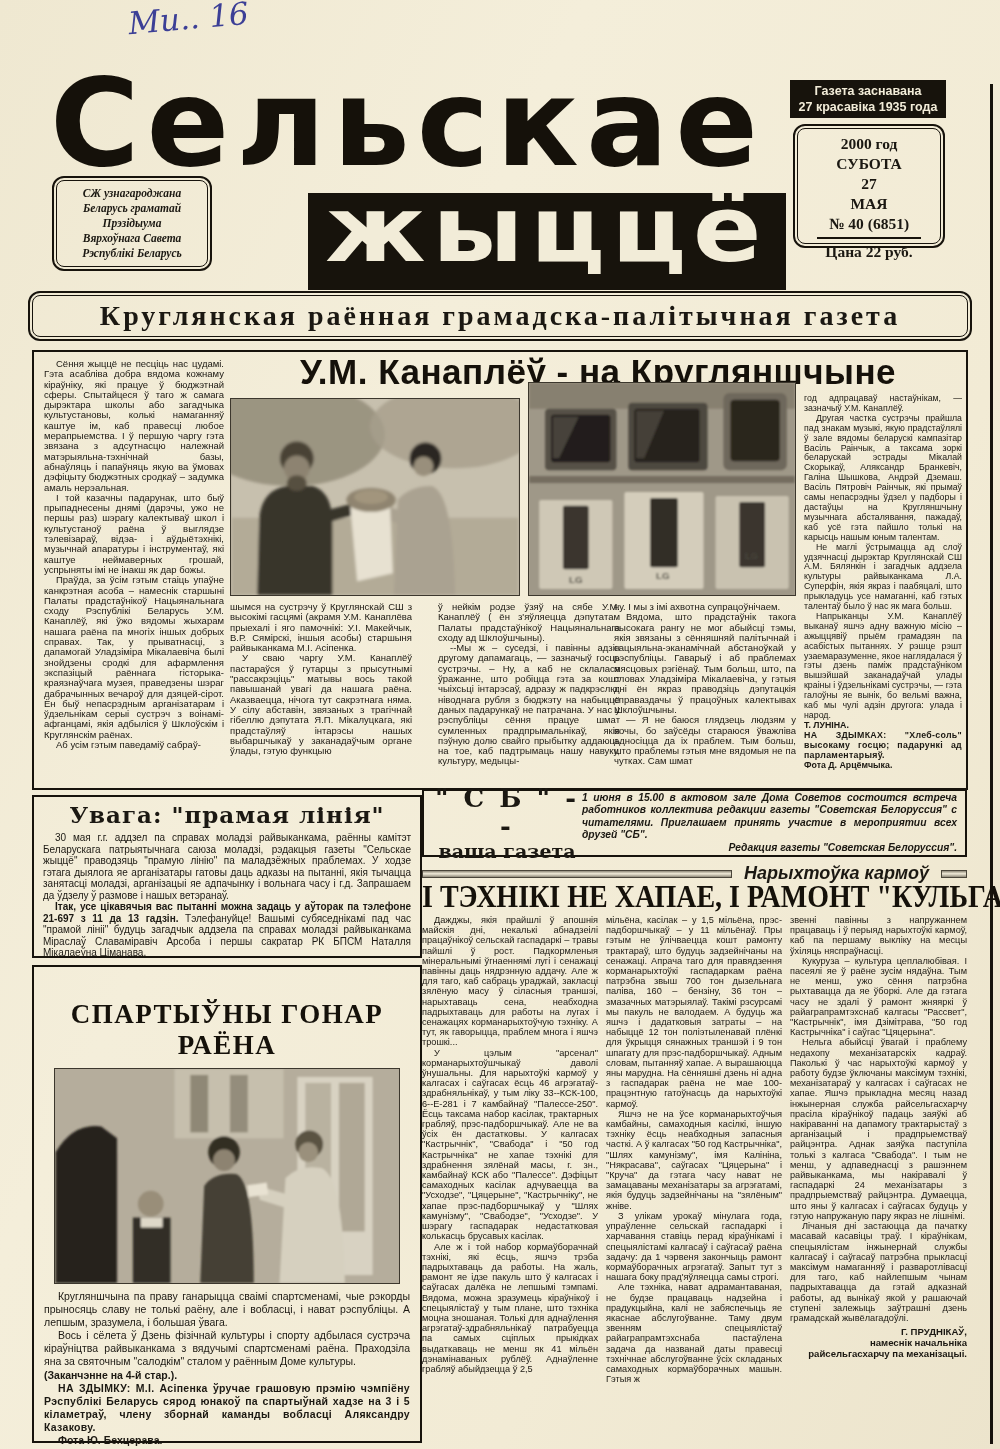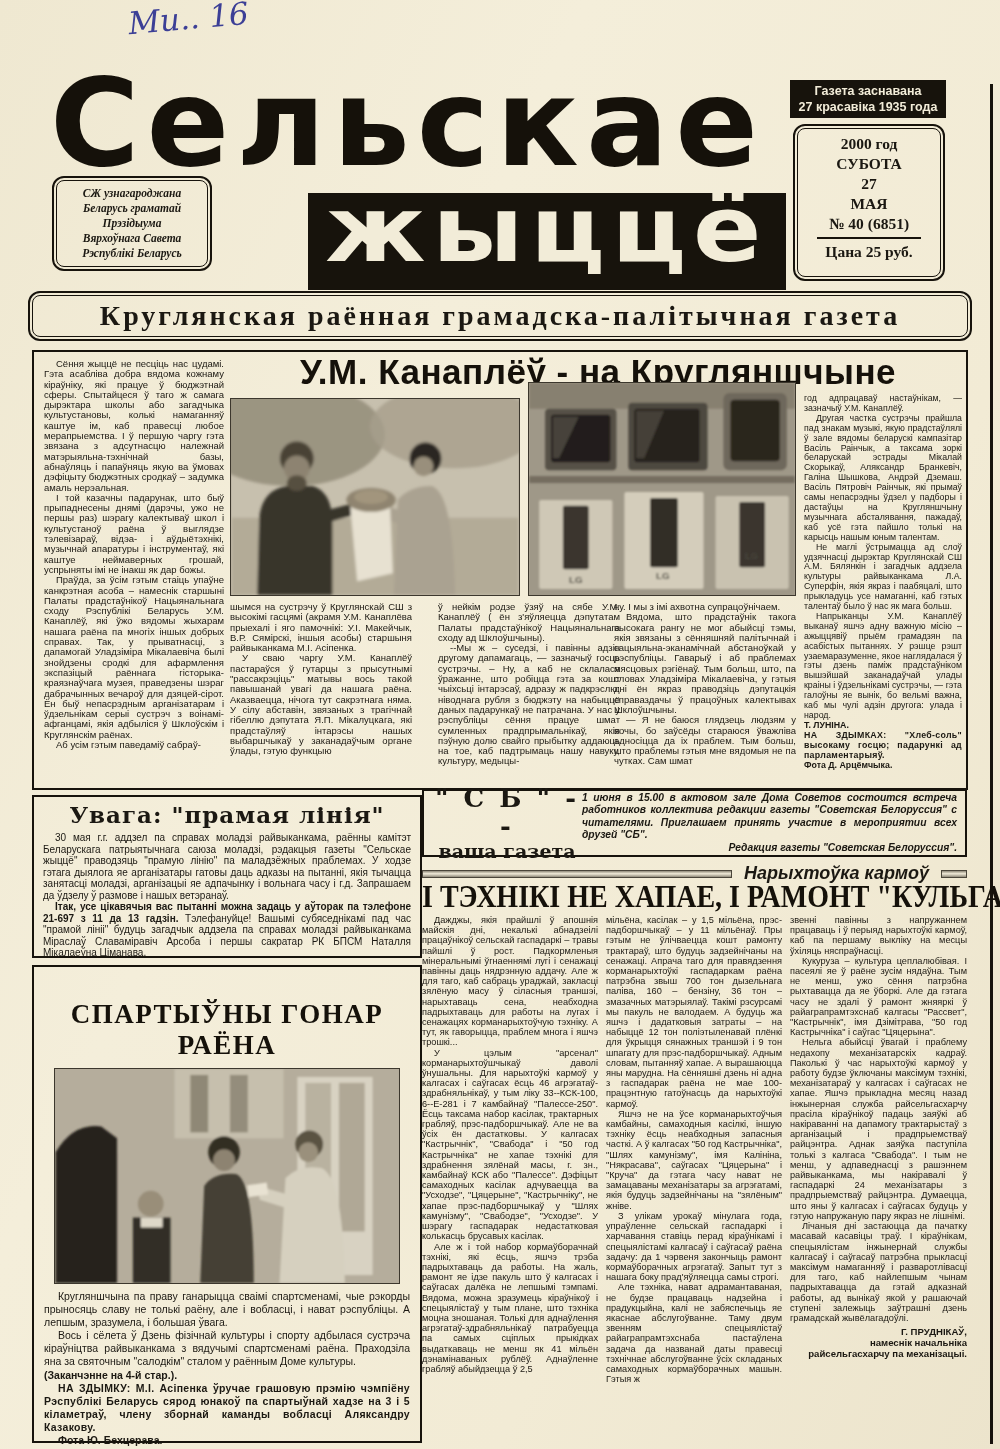--- a/index.html
+++ b/index.html
@@ -21,21 +21,21 @@
   .title2box { position: absolute; left: 308px; top: 193px; width: 478px; height: 97px;
                background: #17130c; display: flex; align-items: flex-start; justify-content: center; z-index: 1; }
   .title2 { color: #f2ecd8; font-family: "DejaVu Sans", sans-serif; font-weight: bold; font-size: 90px;
             line-height: 1; letter-spacing: 6px; transform: scaleX(1.12); margin-top: -8px; }
   .award { left: 52px; top: 176px; width: 160px; height: 95px; }
   .award .inner { text-align: center; font-family: "Liberation Serif", serif; font-style: italic;
                   font-weight: bold; font-size: 11.5px; line-height: 14.9px; padding-top: 5px; }
   .founded { position: absolute; left: 790px; top: 80px; width: 156px; height: 38px; background: #17130c;
              color: #f2ecd8; font-weight: bold; font-size: 12.5px; line-height: 16px; text-align: center;
              display: flex; flex-direction: column; justify-content: center; }
-  .issuebox { left: 793px; top: 124px; width: 152px; height: 157px; }
+  .issuebox { left: 793px; top: 124px; width: 152px; height: 124px; }
   .issuebox .inner { text-align: center; font-family: "Liberation Serif", serif; font-weight: bold;
                      font-size: 15.5px; line-height: 20px; padding-top: 5px; }
   .issuebox .rule { width: 104px; border-top: 2px solid #17130c; margin: 3px auto 3px; }
   .banner { left: 28px; top: 291px; width: 944px; height: 50px; }
   .banner .inner { display: flex; align-items: center; justify-content: center;
                    font-family: "Liberation Serif", serif; font-weight: bold; font-size: 28px;
                    letter-spacing: 3px; white-space: nowrap; }
 
   
   .bodytext p { text-align: justify; text-indent: 12px; font-size: 9.5px; line-height: 10.3px; }
@@ -136,21 +136,21 @@
     </div>
 
     <div class="dbl issuebox">
       <div class="inner">
         <div>2000 год</div>
         <div>СУБОТА</div>
         <div>27</div>
         <div>МАЯ</div>
         <div>№ 40  (6851)</div>
         <div class="rule"></div>
-        <div>Цана 25 руб.</div>
+        <div>Цана 22 руб.</div>
       </div>
     </div>
   </header>
 
   <div class="dbl banner">
     <div class="inner">
         <span>Круглянская раённая грамадска-палітычная газета</span>
       </div>
   </div>
 

